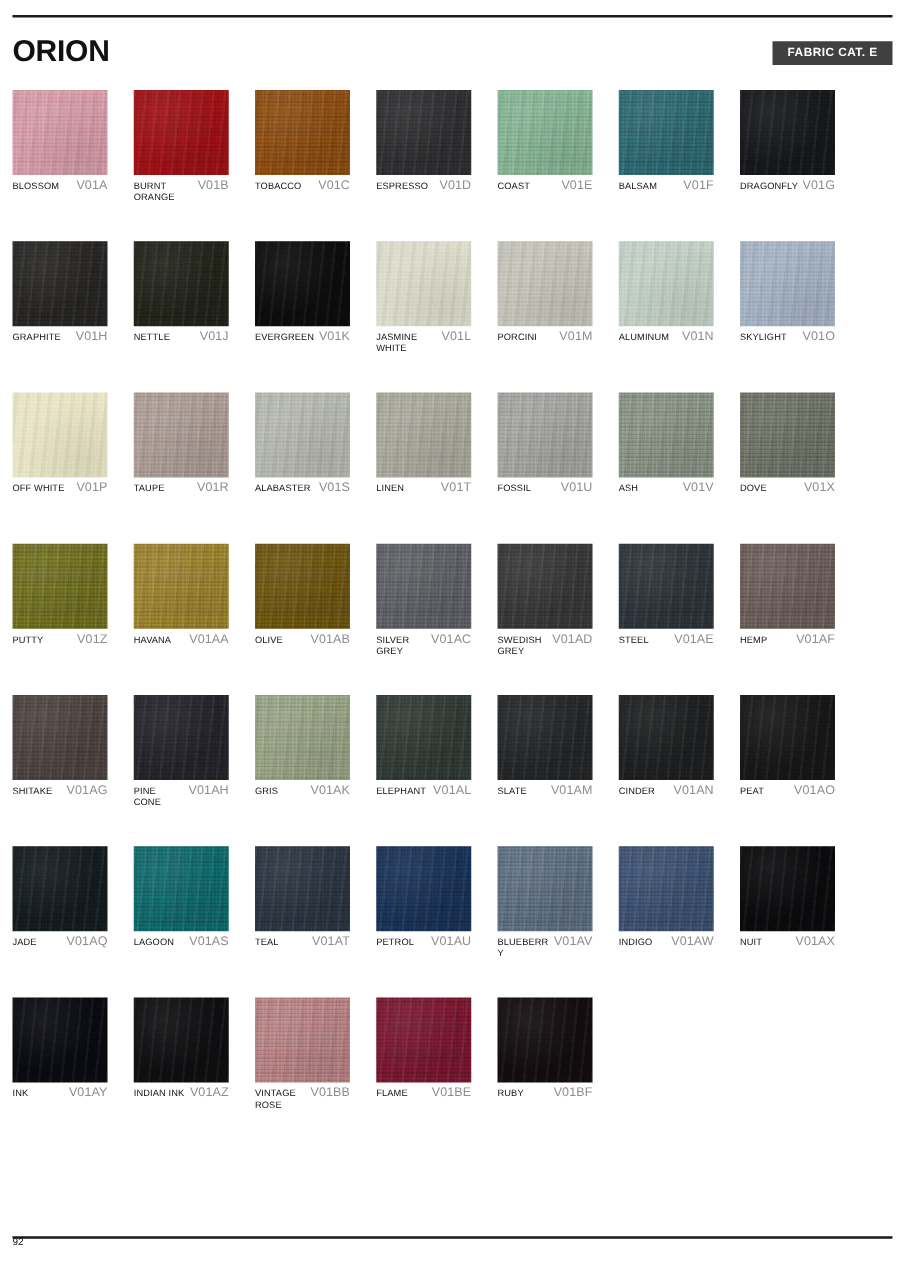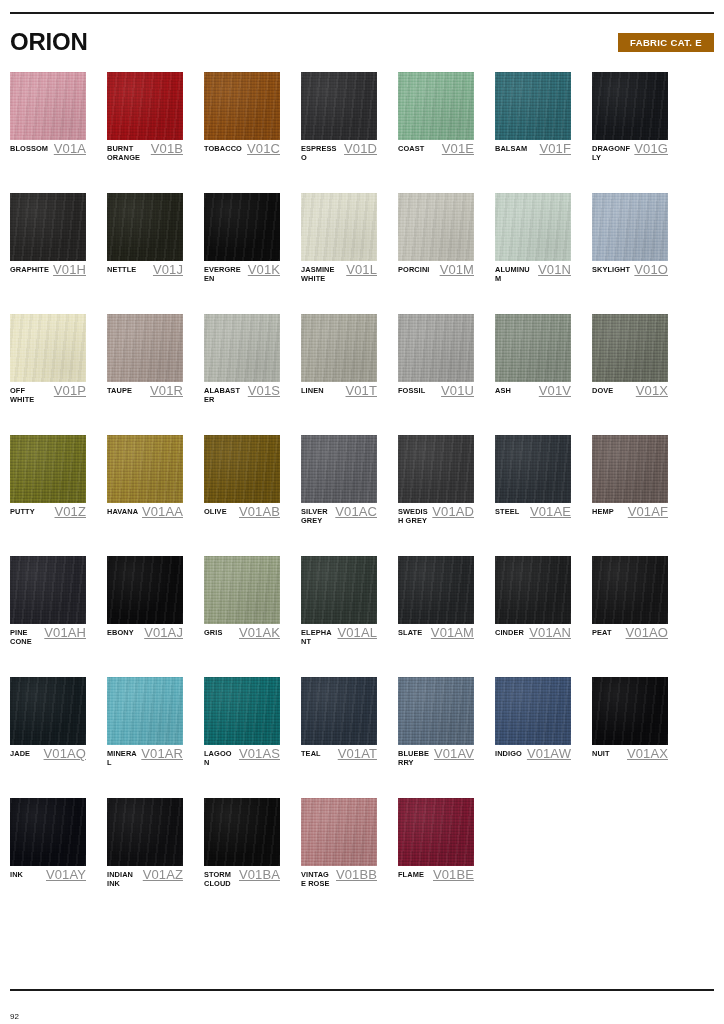--- a/index.html
+++ b/index.html
@@ -50,21 +50,21 @@
     left: 0; top: 0;
     font-size: 24px;
     font-weight: bold;
     letter-spacing: -0.2px;
     color: #111111;
     line-height: 28px;
   }
   .cat-badge {
     position: absolute;
     right: 0; top: 5px;
-    background: #a16207;
+    background: #404040;
     color: #ffffff;
     font-size: 9.5px;
     font-weight: bold;
     letter-spacing: 0.35px;
     padding: 4px 12px 4px 12px;
     line-height: 11px;
     white-space: nowrap;
   }
 
   
@@ -127,45 +127,44 @@
   .caption {
     margin-top: 5px;
     display: flex;
     align-items: flex-start;
     justify-content: space-between;
     gap: 3px;
     min-height: 18px;
   }
   .cname {
     font-size: 7.4px;
-    font-weight: bold;
+    font-weight: normal;
     color: #111111;
     letter-spacing: 0.1px;
     line-height: 8.6px;
     text-transform: uppercase;
     word-break: break-word;
     max-width: 49px;
   }
   .ccode {
-    font-size: 13px;
+    font-size: 10px;
     font-weight: normal;
     color: #8d8d8d;
     letter-spacing: 0.1px;
     line-height: 8.6px;
     white-space: nowrap;
     flex: 0 0 auto;
     padding-top: 0px;
-    text-decoration: underline;
   }
 
   
   .page-number {
     position: absolute;
     left: 10px;
-    top: 1012px;
+    top: 989px;
     font-size: 8px;
     font-weight: normal;
     color: #111111;
   }
 </style>
 </head>
 <body>
 
 <div class="page">
 
@@ -367,34 +366,34 @@
         </div>
       </div>
       <div class="cell">
         <div class="chip" style="background-color: rgb(107, 94, 90);"></div>
         <div class="caption">
           <span class="cname">HEMP</span>
           <span class="ccode">V01AF</span>
         </div>
       </div>
       <div class="cell">
+        <div class="chip" style="background-color: rgb(76, 67, 64);"></div>
+        <div class="caption">
+          <span class="cname">SHITAKE</span>
+          <span class="ccode">V01AG</span>
+        </div>
+      </div>
+      <div class="cell">
         <div class="chip" style="background-color: rgb(36, 36, 42);"></div>
         <div class="caption">
           <span class="cname">PINE CONE</span>
           <span class="ccode">V01AH</span>
         </div>
       </div>
       <div class="cell">
-        <div class="chip" style="background-color: rgb(11, 11, 12);"></div>
-        <div class="caption">
-          <span class="cname">EBONY</span>
-          <span class="ccode">V01AJ</span>
-        </div>
-      </div>
-      <div class="cell">
         <div class="chip" style="background-color: rgb(151, 161, 132);"></div>
         <div class="caption">
           <span class="cname">GRIS</span>
           <span class="ccode">V01AK</span>
         </div>
       </div>
       <div class="cell">
         <div class="chip" style="background-color: rgb(49, 58, 53);"></div>
         <div class="caption">
           <span class="cname">ELEPHANT</span>
@@ -423,41 +422,41 @@
         </div>
       </div>
       <div class="cell">
         <div class="chip" style="background-color: rgb(20, 28, 32);"></div>
         <div class="caption">
           <span class="cname">JADE</span>
           <span class="ccode">V01AQ</span>
         </div>
       </div>
       <div class="cell">
-        <div class="chip" style="background-color: rgb(98, 176, 189);"></div>
-        <div class="caption">
-          <span class="cname">MINERAL</span>
-          <span class="ccode">V01AR</span>
-        </div>
-      </div>
-      <div class="cell">
         <div class="chip" style="background-color: rgb(16, 104, 106);"></div>
         <div class="caption">
           <span class="cname">LAGOON</span>
           <span class="ccode">V01AS</span>
         </div>
       </div>
       <div class="cell">
         <div class="chip" style="background-color: rgb(43, 53, 65);"></div>
         <div class="caption">
           <span class="cname">TEAL</span>
           <span class="ccode">V01AT</span>
         </div>
       </div>
       <div class="cell">
+        <div class="chip" style="background-color: rgb(26, 50, 87);"></div>
+        <div class="caption">
+          <span class="cname">PETROL</span>
+          <span class="ccode">V01AU</span>
+        </div>
+      </div>
+      <div class="cell">
         <div class="chip" style="background-color: rgb(93, 110, 128);"></div>
         <div class="caption">
           <span class="cname">BLUEBERRY</span>
           <span class="ccode">V01AV</span>
         </div>
       </div>
       <div class="cell">
         <div class="chip" style="background-color: rgb(60, 80, 112);"></div>
         <div class="caption">
           <span class="cname">INDIGO</span>
@@ -479,39 +478,39 @@
         </div>
       </div>
       <div class="cell">
         <div class="chip" style="background-color: rgb(15, 15, 17);"></div>
         <div class="caption">
           <span class="cname">INDIAN INK</span>
           <span class="ccode">V01AZ</span>
         </div>
       </div>
       <div class="cell">
-        <div class="chip" style="background-color: rgb(12, 12, 12);"></div>
-        <div class="caption">
-          <span class="cname">STORM CLOUD</span>
-          <span class="ccode">V01BA</span>
-        </div>
-      </div>
-      <div class="cell">
         <div class="chip" style="background-color: rgb(181, 129, 131);"></div>
         <div class="caption">
           <span class="cname">VINTAGE ROSE</span>
           <span class="ccode">V01BB</span>
         </div>
       </div>
       <div class="cell">
         <div class="chip" style="background-color: rgb(119, 24, 48);"></div>
         <div class="caption">
           <span class="cname">FLAME</span>
           <span class="ccode">V01BE</span>
         </div>
       </div>
+      <div class="cell">
+        <div class="chip" style="background-color: rgb(19, 13, 15);"></div>
+        <div class="caption">
+          <span class="cname">RUBY</span>
+          <span class="ccode">V01BF</span>
+        </div>
+      </div>
     </div>
 
   <div class="rule-bottom"></div>
 
   <div class="page-number">92</div>
 
 </div>
 
 </body></html>

